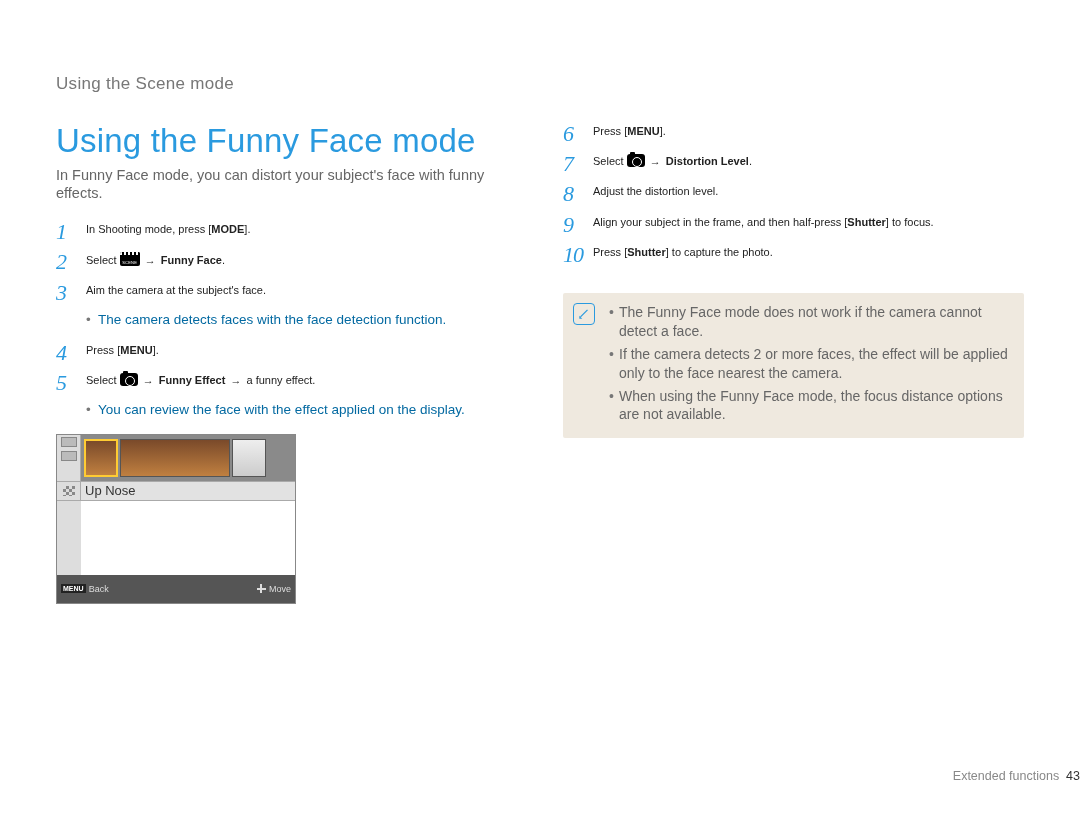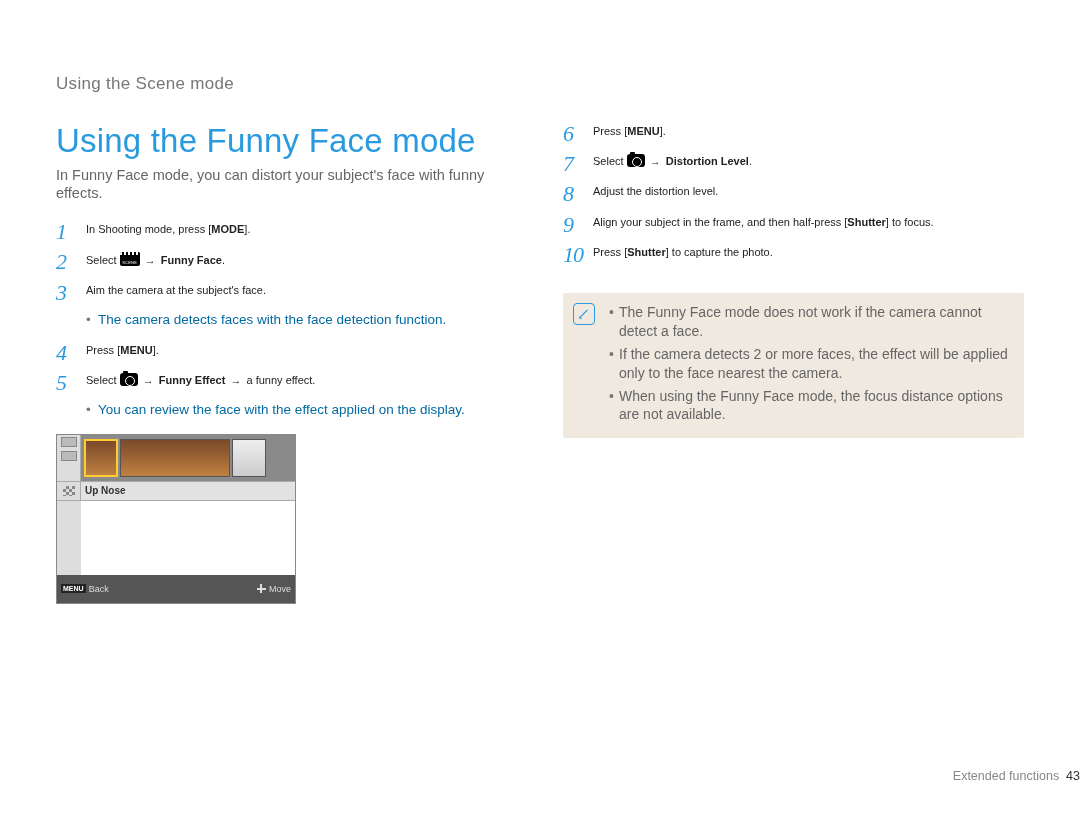--- a/index.html
+++ b/index.html
@@ -169,21 +169,21 @@
   .ds-thumb.face {
     background: linear-gradient(#eee,#ccc);
     position:relative;
   }
   .ds-label {
     display:flex; align-items:center;
     background:#e2e2e2; border-top:1px solid #aaa; border-bottom:1px solid #aaa;
   }
   .ds-label-side { width:24px; height:18px; background:#ddd; border-right:1px solid #aaa; display:flex; align-items:center; justify-content:center;}
   .ds-label-side .chk { width:12px; height:10px; background:repeating-conic-gradient(#888 0 25%, #ddd 0 50%) 0 0/6px 6px; }
-  .ds-label span { font-size:10px; color:#333; padding-left:4px;font-weight:bold; }
+  .ds-label span { font-size:13px; color:#333; padding-left:4px; }
   .ds-body { height: 74px; background:#fff; border-left:24px solid #ddd; display:flex; }
   .ds-foot {
     background:#555; color:#ddd; font-size:9px;
     display:flex; align-items:center; height:28px;
     padding: 0 4px;
   }
   .ds-foot .menu-tag { background:#222; color:#fff; font-size:7px; font-weight:bold; padding:1px 2px; margin-right:3px;}
   .ds-foot .spacer { flex:1; }
   .ds-foot .dpad { width:9px; height:9px; position:relative; margin-right:3px;}
   .ds-foot .dpad::before, .ds-foot .dpad::after{

